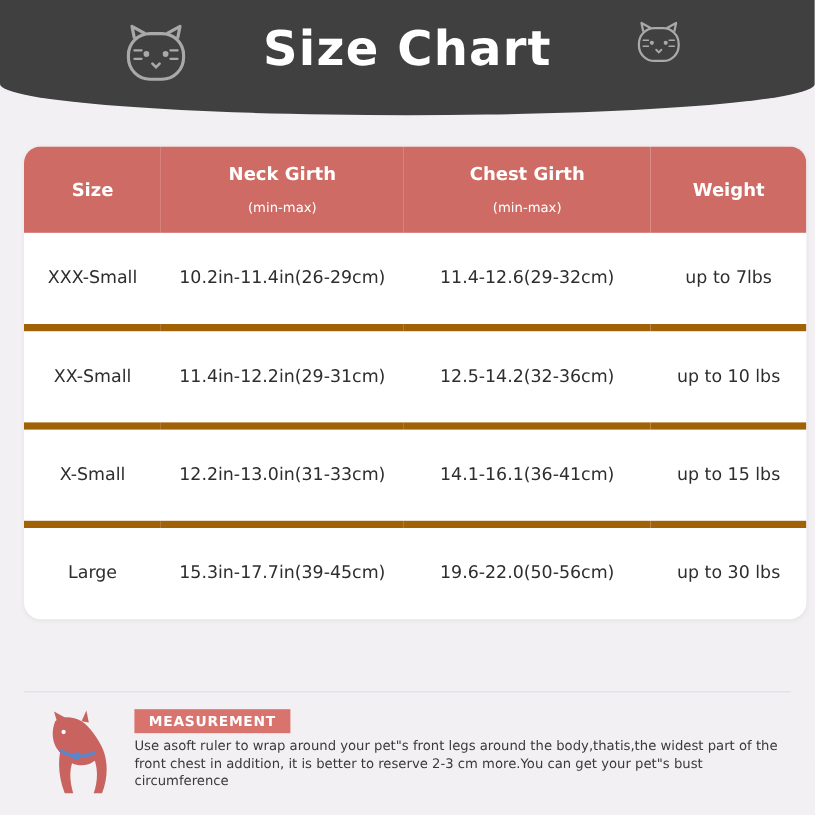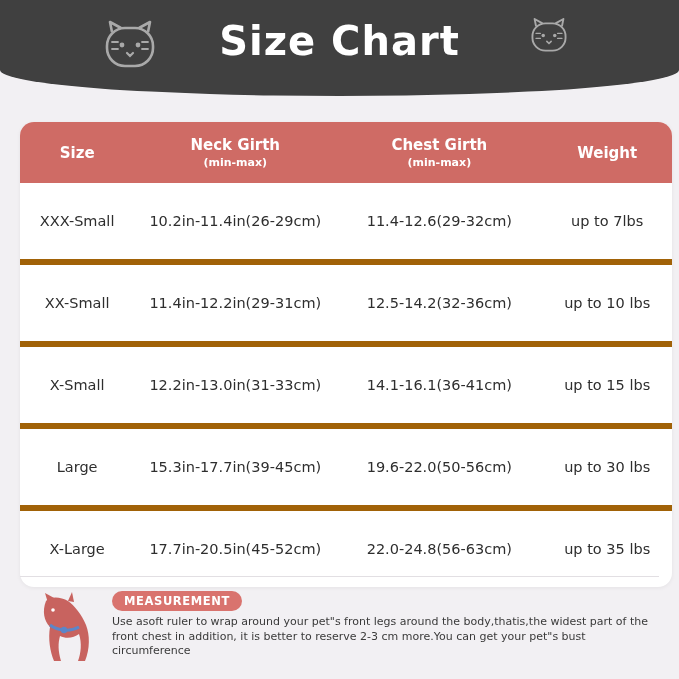--- a/index.html
+++ b/index.html
@@ -72,22 +72,22 @@
     color: #ffffff;
     font-size: 15px;
     font-weight: bold;
     padding: 14px 0 14px 0;
     text-align: center;
     font-family: "DejaVu Sans", sans-serif;
   }
   thead th .sub {
     display: block;
     font-size: 11px;
-    font-weight: bold;
-    margin-top: 2px;
+    font-weight: normal;
+    margin-top: 13px;
   }
   th.col-size { width: 112px; }
   th.col-neck { width: 198px; }
   th.col-chest { width: 202px; }
   th.col-weight { width: 127px; }
 
   tbody td {
     font-size: 14.5px;
     color: #2e2e2e;
     text-align: center;
@@ -121,21 +121,21 @@
     flex: 1;
     padding-right: 8px;
   }
   .measure-pill {
     display: inline-block;
     background: #d9736e;
     color: #ffffff;
     font-size: 11.5px;
     font-weight: bold;
     letter-spacing: 0.6px;
-    border-radius: 10px;
+    border-radius: 0;
     padding: 3px 12px 3px 12px;
     margin-bottom: 4px;
     font-family: "DejaVu Sans", sans-serif;
   }
   .measure-note {
     font-size: 11px;
     line-height: 1.32;
     color: #3a3a3a;
     font-family: "DejaVu Sans", sans-serif;
   }
@@ -209,26 +209,20 @@
           <td>12.2in-13.0in(31-33cm)</td>
           <td>14.1-16.1(36-41cm)</td>
           <td>up to 15 lbs</td>
         </tr>
         <tr>
           <td>Large</td>
           <td>15.3in-17.7in(39-45cm)</td>
           <td>19.6-22.0(50-56cm)</td>
           <td>up to 30 lbs</td>
         </tr>
-        <tr>
-          <td>X-Large</td>
-          <td>17.7in-20.5in(45-52cm)</td>
-          <td>22.0-24.8(56-63cm)</td>
-          <td>up to 35 lbs</td>
-        </tr>
       </tbody>
     </table>
   </div>
 
   <div class="footer">
     <div class="footer-cat">
       <svg width="72" height="76" viewBox="0 0 72 76">
         <path d="M14 12 L11 2 L22 8 Z" fill="#c8635f"></path>
         <path d="M34 10 L38 1 L40 11 Z" fill="#c8635f"></path>
         <path d="M12 10 C8 20 10 30 16 36 C14 48 16 60 20 70 L27 70 C24 60 24 52 26 45 C32 48 40 47 45 43 C48 52 47 62 44 70 L51 70 C56 58 56 44 52 34 C48 24 40 14 34 10 C27 6 17 5 12 10 Z" fill="#c8635f"></path>

